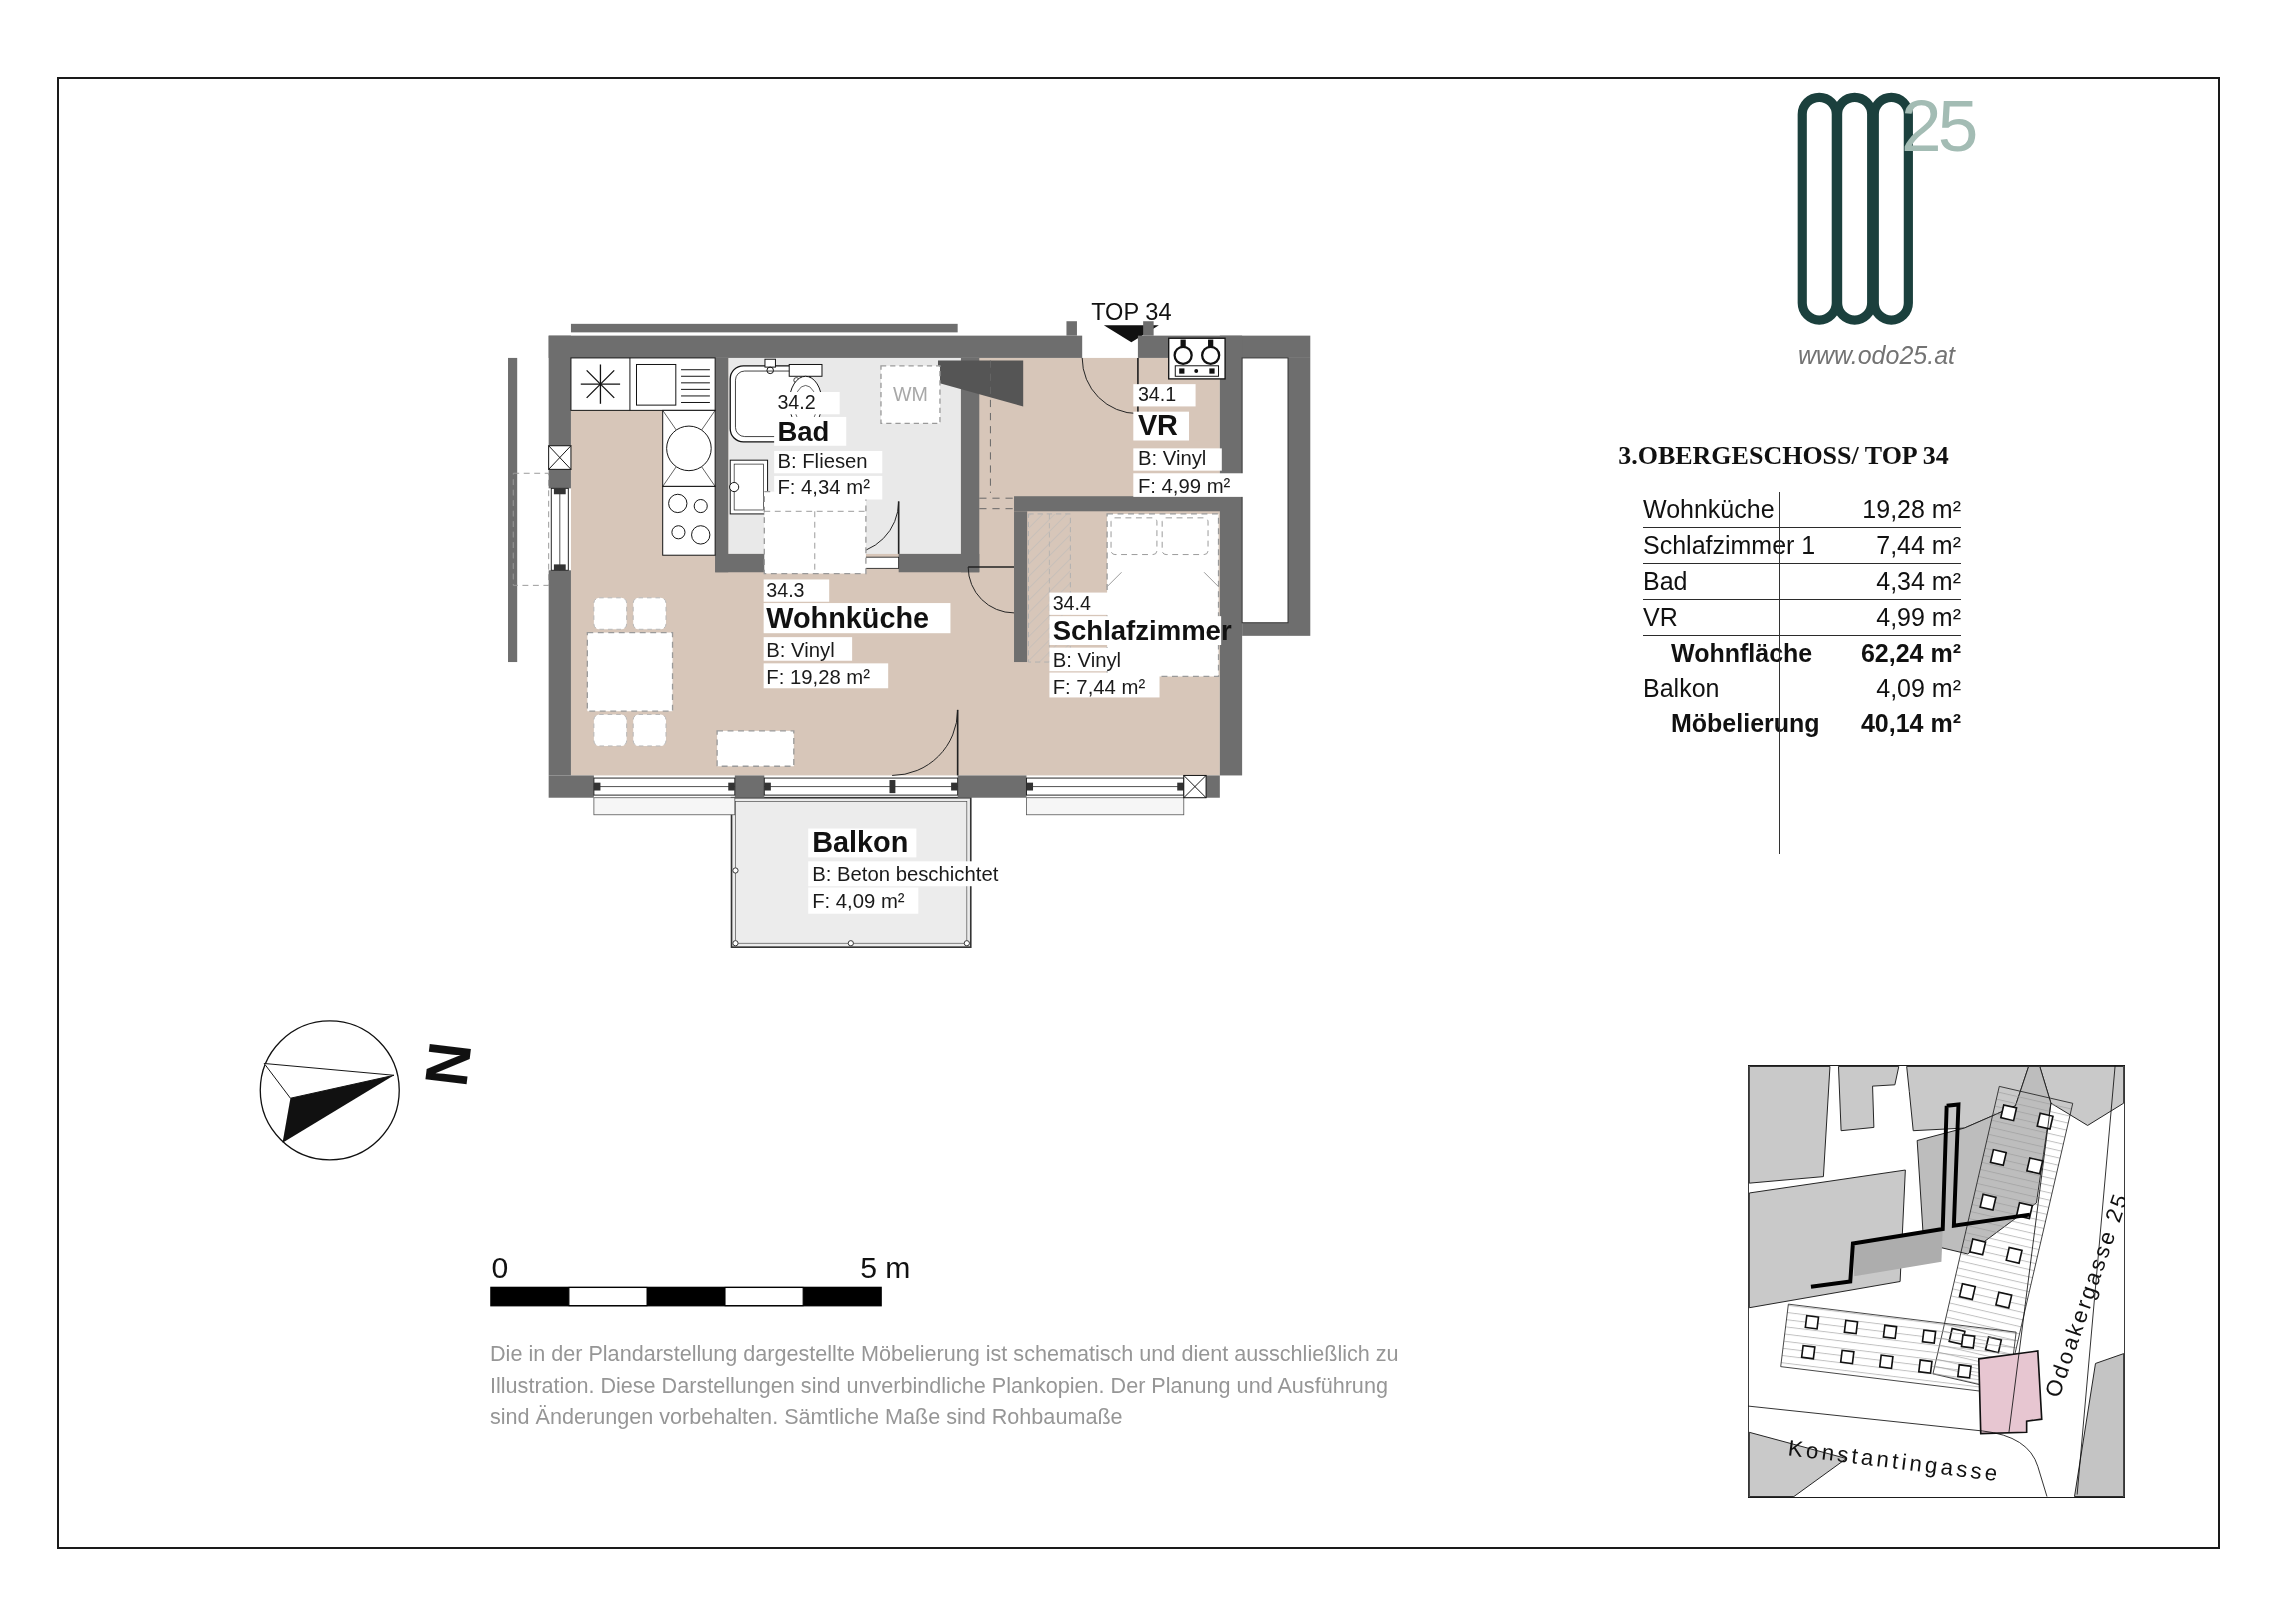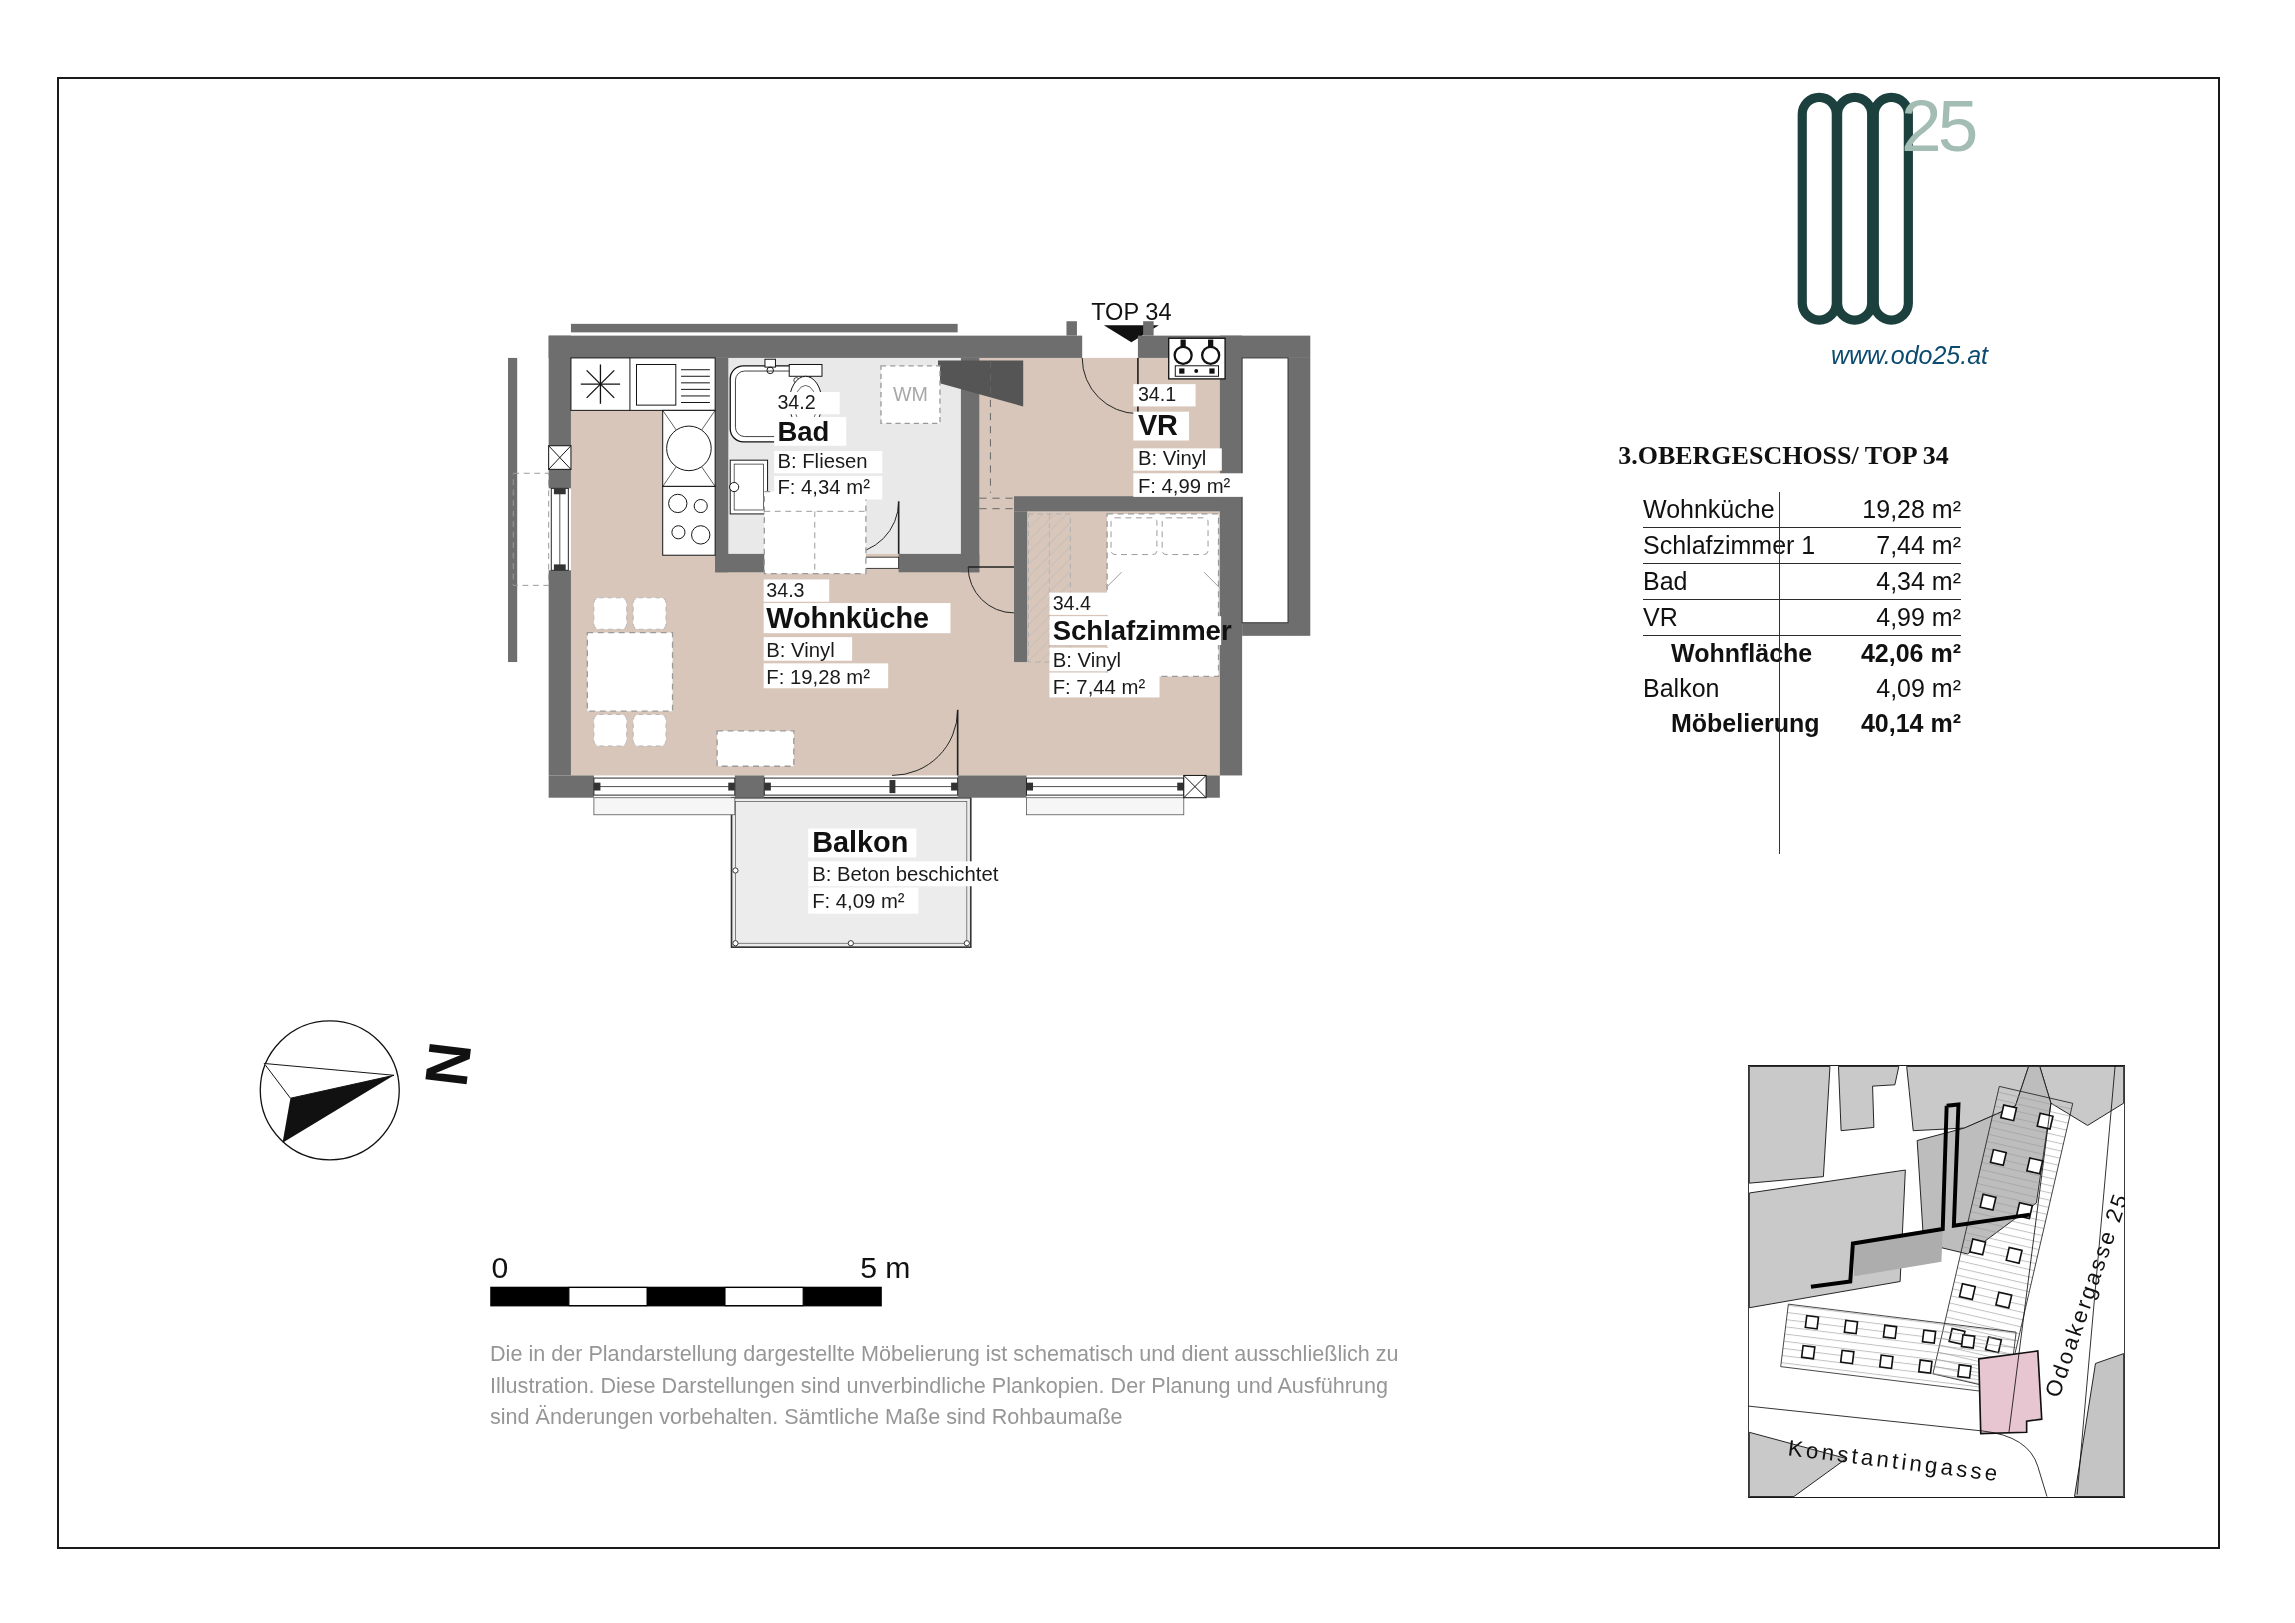--- a/index.html
+++ b/index.html
@@ -2,21 +2,21 @@
 <html style="font-size:10.5px"><head>
 <meta charset="utf-8">
 <style>
   html,body{margin:0;padding:0;background:#ffffff;}
   body{width:2295px;height:1623px;position:relative;font-family:"Liberation Sans",sans-serif;color:#111;overflow:hidden;}
   .frame{position:absolute;left:57px;top:77px;width:2159px;height:1468px;border:2px solid #1a1a1a;}
   
   .logo{position:absolute;left:1797px;top:92px;width:367px;height:302px;padding-left:28px;}
   .logo svg{position:absolute;left:0;top:0;}
   .logo .num25{position:absolute;left:104px;top:-7.9px;font-size:73px;letter-spacing:-3.9px;color:#a3bcb4;}
-  .website{position:absolute;left:1831px;top:341px;width:184px;text-align:left;font-size:25px;font-style:italic;color:#0c4a6e;}
+  .website{position:absolute;left:1771px;top:341px;width:184px;text-align:right;font-size:25px;font-style:italic;color:#737373;}
   
   .unit-title{position:absolute;left:1613px;top:441px;width:341px;text-align:center;font-size:26px;font-weight:bold;font-family:Liberation Serif, serif;}
   .area-table{position:absolute;left:1643px;top:492px;width:318px;font-size:25px;}
   .area-table .vline{position:absolute;left:136px;top:0px;width:1.3px;height:362px;background:#333;}
   .row{height:35px;display:flex;justify-content:space-between;align-items:center;}
   .row--rule{border-bottom:1.3px solid #2b2b2b;}
   .row--bold{font-weight:bold;margin-left:28px;}
   
   .plan-svg{position:absolute;left:505px;top:295px;}
   .compass-svg{position:absolute;left:253px;top:1013px;}
@@ -61,21 +61,21 @@
   <div class="row row--rule">
     <span>Bad</span>
     <span>4,34 m²</span>
   </div>
   <div class="row row--rule">
     <span>VR</span>
     <span>4,99 m²</span>
   </div>
   <div class="row row--bold">
     <span>Wohnfläche</span>
-    <span>42,06 m²</span>
+    <span>62,24 m²</span>
   </div>
   <div class="row">
     <span>Balkon</span>
     <span>4,09 m²</span>
   </div>
   <div class="row row--bold">
     <span>Möbelierung</span>
     <span>40,14 m²</span>
   </div>
 </div>

